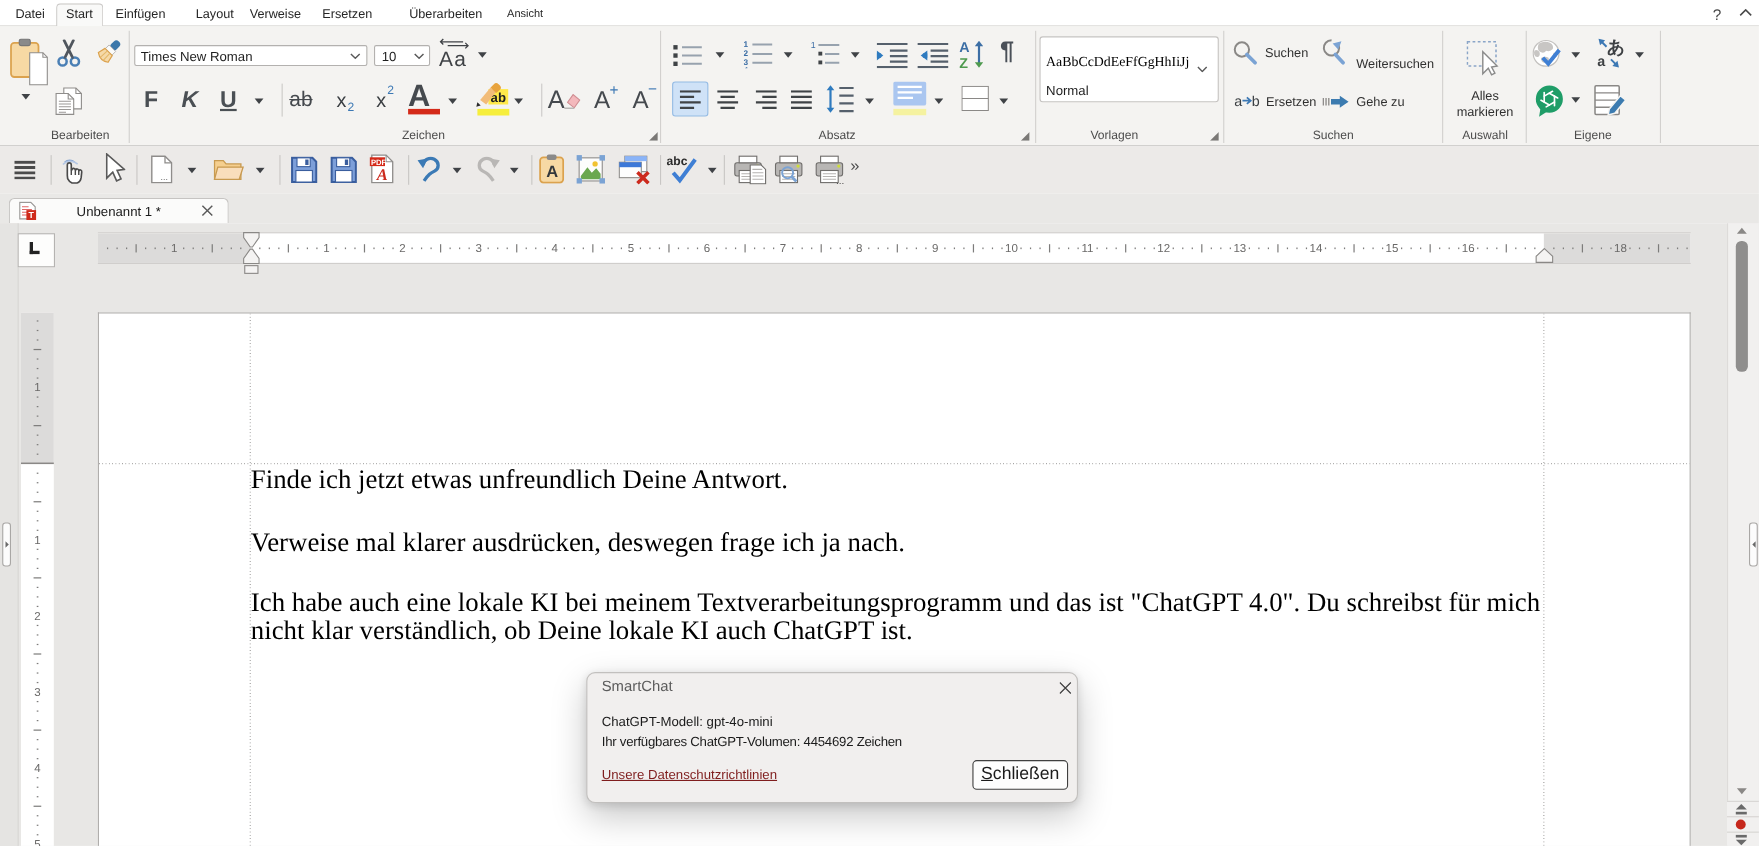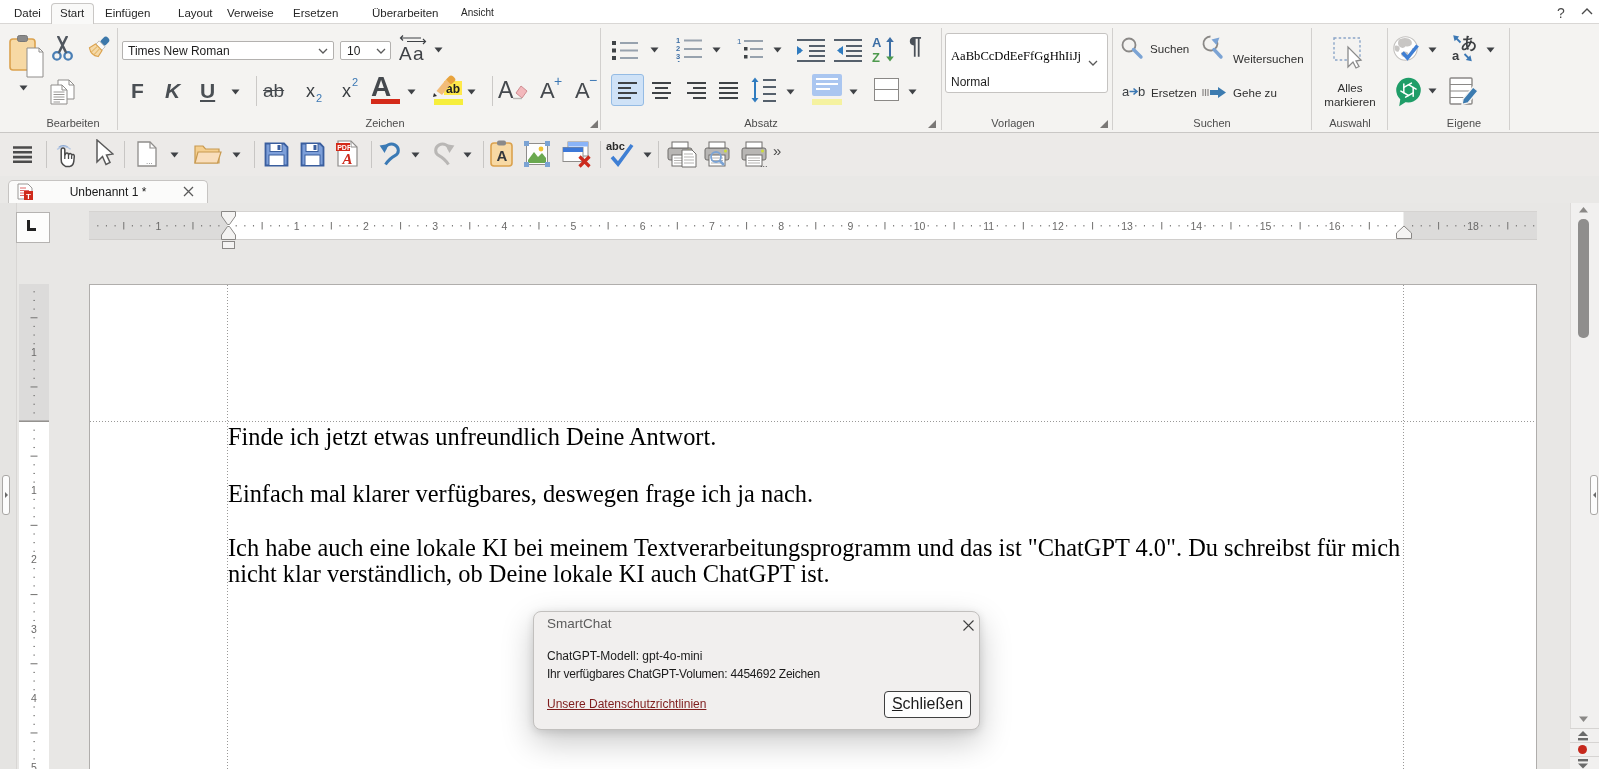--- a/index.html
+++ b/index.html
@@ -24,21 +24,21 @@
 <div style="position:absolute;left:1112px;top:28px;width:1px;height:102px;background:#d2d0ce;"></div>
 <div style="position:absolute;left:1311px;top:28px;width:1px;height:102px;background:#d2d0ce;"></div>
 <div style="position:absolute;left:1387px;top:28px;width:1px;height:102px;background:#d2d0ce;"></div>
 <div style="position:absolute;left:1509px;top:28px;width:1px;height:102px;background:#d2d0ce;"></div>
 <div style="position:absolute;left:58px;top:117px;transform:translateX(-50%);white-space:nowrap;font-size:11px;color:#4c4c4c;margin-left:15px;">Bearbeiten</div>
 <div style="position:absolute;left:349px;top:117px;transform:translateX(-50%);white-space:nowrap;font-size:11px;color:#4c4c4c;margin-left:36px;">Zeichen</div>
 <div style="position:absolute;left:761px;top:117px;transform:translateX(-50%);white-space:nowrap;font-size:11px;color:#4c4c4c;">Absatz</div>
 <div style="position:absolute;left:1013px;top:117px;transform:translateX(-50%);white-space:nowrap;font-size:11px;color:#4c4c4c;">Vorlagen</div>
 <div style="position:absolute;left:1212px;top:117px;transform:translateX(-50%);white-space:nowrap;font-size:11px;color:#4c4c4c;">Suchen</div>
 <div style="position:absolute;left:1350px;top:117px;transform:translateX(-50%);white-space:nowrap;font-size:11px;color:#4c4c4c;">Auswahl</div>
-<div style="position:absolute;left:1448px;top:117px;transform:translateX(-50%);white-space:nowrap;font-size:11px;color:#4c4c4c;margin-left:16px;">Eigene</div>
+<div style="position:absolute;left:1448px;top:117px;transform:translateX(-50%);white-space:nowrap;font-size:11px;color:#4c4c4c;">Eigene</div>
 <svg style="position:absolute;left:590px;top:120px;" width="8" height="8" viewBox="0 0 8 8">
     <path d="M8 0 L8 8 L0 8 Z" fill="#7a7876"></path>
   </svg>
 <svg style="position:absolute;left:928px;top:120px;" width="8" height="8" viewBox="0 0 8 8">
     <path d="M8 0 L8 8 L0 8 Z" fill="#7a7876"></path>
   </svg>
 <svg style="position:absolute;left:1100px;top:120px;" width="8" height="8" viewBox="0 0 8 8">
     <path d="M8 0 L8 8 L0 8 Z" fill="#7a7876"></path>
   </svg>
 <svg style="position:absolute;left:8px;top:35px;" width="38" height="44" viewBox="0 0 38 44">
@@ -717,21 +717,21 @@
     <rect x="14.4" y="465.6999999999988" width="1.5" height="1.1" fill="#7d7c7b"></rect>
     <rect x="14.4" y="474.3499999999988" width="1.5" height="1.1" fill="#7d7c7b"></rect>
     <text x="15" y="486.99999999999875" font-size="10.5" fill="#6a6968" text-anchor="middle" font-family="Liberation Sans">5</text>
     <rect x="0" y="136.5" width="30" height="1.4" fill="#8a8886"></rect>
   </svg>
 <div style="position:absolute;left:89px;top:284px;width:1448px;height:485px;background:#ffffff;border:1px solid #b0aeac;border-bottom:none;"></div>
 <div style="position:absolute;left:227px;top:285px;width:1px;height:484px;background-image:linear-gradient(to bottom,#9a9998 1px,transparent 1px);background-size:1px 3px;"></div>
 <div style="position:absolute;left:1403px;top:285px;width:1px;height:484px;background-image:linear-gradient(to bottom,#9a9998 1px,transparent 1px);background-size:1px 3px;"></div>
 <div style="position:absolute;left:90px;top:421px;width:1446px;height:1px;background-image:linear-gradient(to right,#9a9998 1px,transparent 1px);background-size:3px 1px;"></div>
 <div style="position:absolute;left:228px;top:424.5px;white-space:nowrap;font-family:'Liberation Serif',serif;font-size:24.4px;color:#000;line-height:1;">Finde ich jetzt etwas unfreundlich Deine Antwort.</div>
-<div style="position:absolute;left:228px;top:482.0px;white-space:nowrap;font-family:'Liberation Serif',serif;font-size:24.4px;color:#000;line-height:1;">Einfach mal klarer verfügbares, deswegen frage ich ja nach.</div>
+<div style="position:absolute;left:228px;top:482.0px;white-space:nowrap;font-family:'Liberation Serif',serif;font-size:24.4px;color:#000;line-height:1;">Verweise mal klarer ausdrücken, deswegen frage ich ja nach.</div>
 <div style="position:absolute;left:228px;top:535.9px;white-space:nowrap;font-family:'Liberation Serif',serif;font-size:24.4px;color:#000;line-height:1;">Ich habe auch eine lokale KI bei meinem Textverarbeitungsprogramm und das ist "ChatGPT 4.0". Du schreibst für mich</div>
 <div style="position:absolute;left:228px;top:562.2px;white-space:nowrap;font-family:'Liberation Serif',serif;font-size:24.4px;color:#000;line-height:1;">nicht klar verständlich, ob Deine lokale KI auch ChatGPT ist.</div>
 <div style="position:absolute;left:1570px;top:203px;width:29px;height:566px;background:#f1f0ef;border-left:1px solid #dddbd9;"></div>
 <svg style="position:absolute;left:1578px;top:206px;" width="11" height="8" viewBox="0 0 11 8">
     <path d="M5.5 1 L10 6.5 L1 6.5 Z" fill="#8a8886"></path>
   </svg>
 <div style="position:absolute;left:1578px;top:219px;width:11px;height:119px;background:#8f8e8d;border-radius:5px;"></div>
 <svg style="position:absolute;left:1578px;top:715px;" width="11" height="8" viewBox="0 0 11 8">
     <path d="M1 1.5 L10 1.5 L5.5 7 Z" fill="#8a8886"></path>
   </svg>

